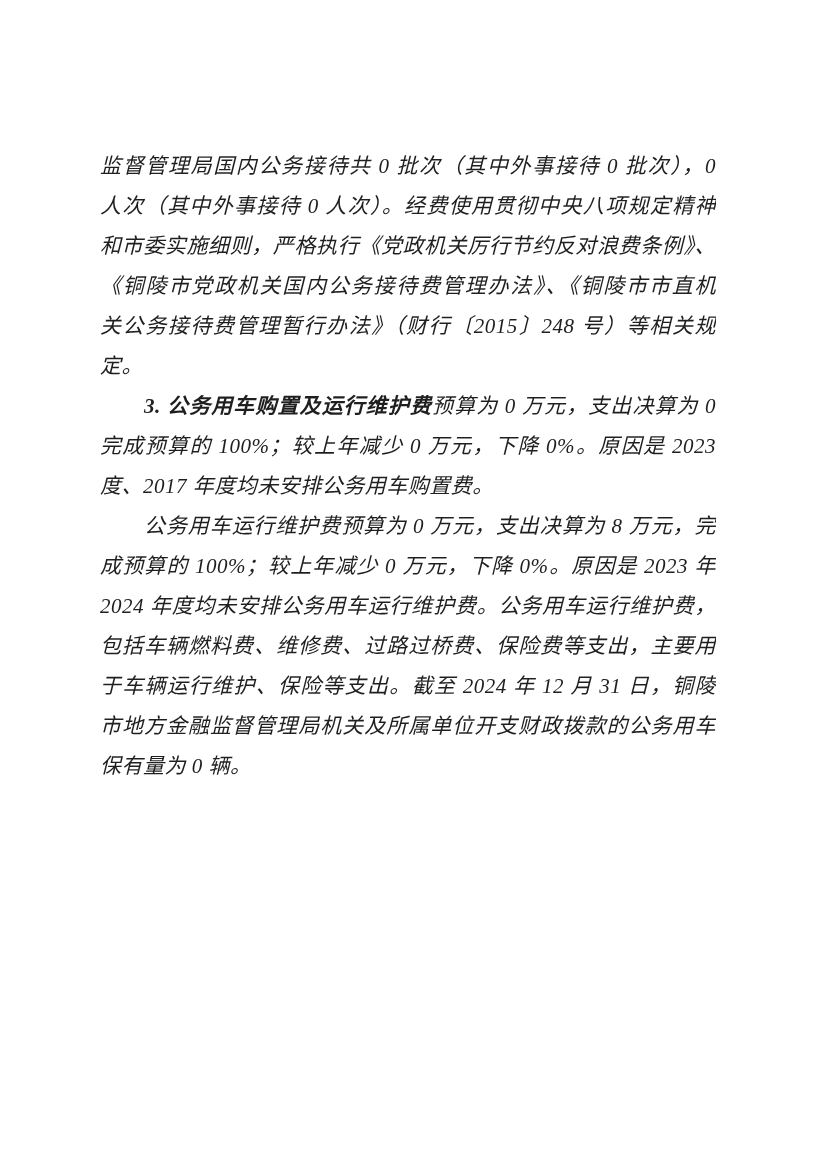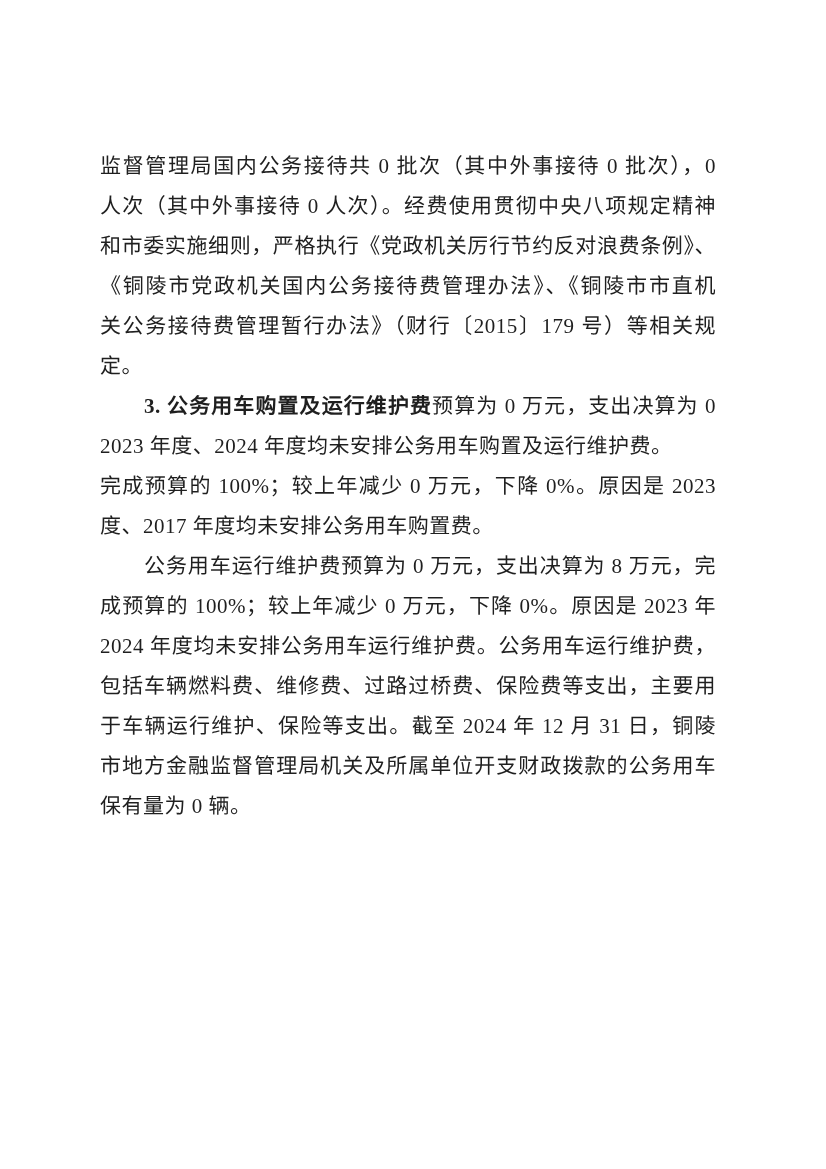--- a/index.html
+++ b/index.html
@@ -15,20 +15,21 @@
     overflow: hidden;
     font-family: "Liberation Serif", "DejaVu Serif", serif;
   }
   .page {
     position: absolute;
     left: 0;
     top: 0;
     width: 826px;
     height: 937px;
     background: #ffffff;
+    font-style: italic;
   }
   .doc-body {
     position: absolute;
     left: 100px;
     top: 146px;
     width: 616px;
     color: #1f1f1f;
     font-size: 21px;
   }
   .doc-line {
@@ -61,24 +62,23 @@
 </style>
 </head>
 <body>
 
 <div class="page">
   <div class="doc-body">
       <div class="doc-line jline"><span class="seg">监督管理局国内公务接待共 0 批次（其中外事接待 0 批次），0</span></div>
       <div class="doc-line jline"><span class="seg">人次（其中外事接待 0 人次）。经费使用贯彻中央八项规定精神</span></div>
       <div class="doc-line jline"><span class="seg">和市委实施细则，严格执行《党政机关厉行节约反对浪费条例》、</span></div>
       <div class="doc-line jline"><span class="seg">《铜陵市党政机关国内公务接待费管理办法》、《铜陵市市直机</span></div>
-      <div class="doc-line jline"><span class="seg">关公务接待费管理暂行办法》（财行〔2015〕179 号）等相关规</span></div>
+      <div class="doc-line jline"><span class="seg">关公务接待费管理暂行办法》（财行〔2015〕248 号）等相关规</span></div>
       <div class="doc-line lastline"><span class="seg">定。</span></div>
       <div class="doc-line jline indent"><span class="seg bold">3. 公务用车购置及运行维护费</span><span class="seg">预算为 0 万元，支出决算为 0</span></div>
-      <div class="doc-line lastline"><span class="seg">2023 年度、2024 年度均未安排公务用车购置及运行维护费。</span></div>
       <div class="doc-line jline"><span class="seg">完成预算的 100%；较上年减少 0 万元，下降 0%。原因是 2023 年</span></div>
       <div class="doc-line lastline"><span class="seg">度、2017 年度均未安排公务用车购置费。</span></div>
       <div class="doc-line jline indent"><span class="seg">公务用车运行维护费预算为 0 万元，支出决算为 8 万元，完</span></div>
       <div class="doc-line jline"><span class="seg">成预算的 100%；较上年减少 0 万元，下降 0%。原因是 2023 年度、</span></div>
       <div class="doc-line jline"><span class="seg">2024 年度均未安排公务用车运行维护费。公务用车运行维护费，</span></div>
       <div class="doc-line jline"><span class="seg">包括车辆燃料费、维修费、过路过桥费、保险费等支出，主要用</span></div>
       <div class="doc-line jline"><span class="seg">于车辆运行维护、保险等支出。截至 2024 年 12 月 31 日，铜陵</span></div>
       <div class="doc-line jline"><span class="seg">市地方金融监督管理局机关及所属单位开支财政拨款的公务用车</span></div>
       <div class="doc-line lastline"><span class="seg">保有量为 0 辆。</span></div>
     </div>

